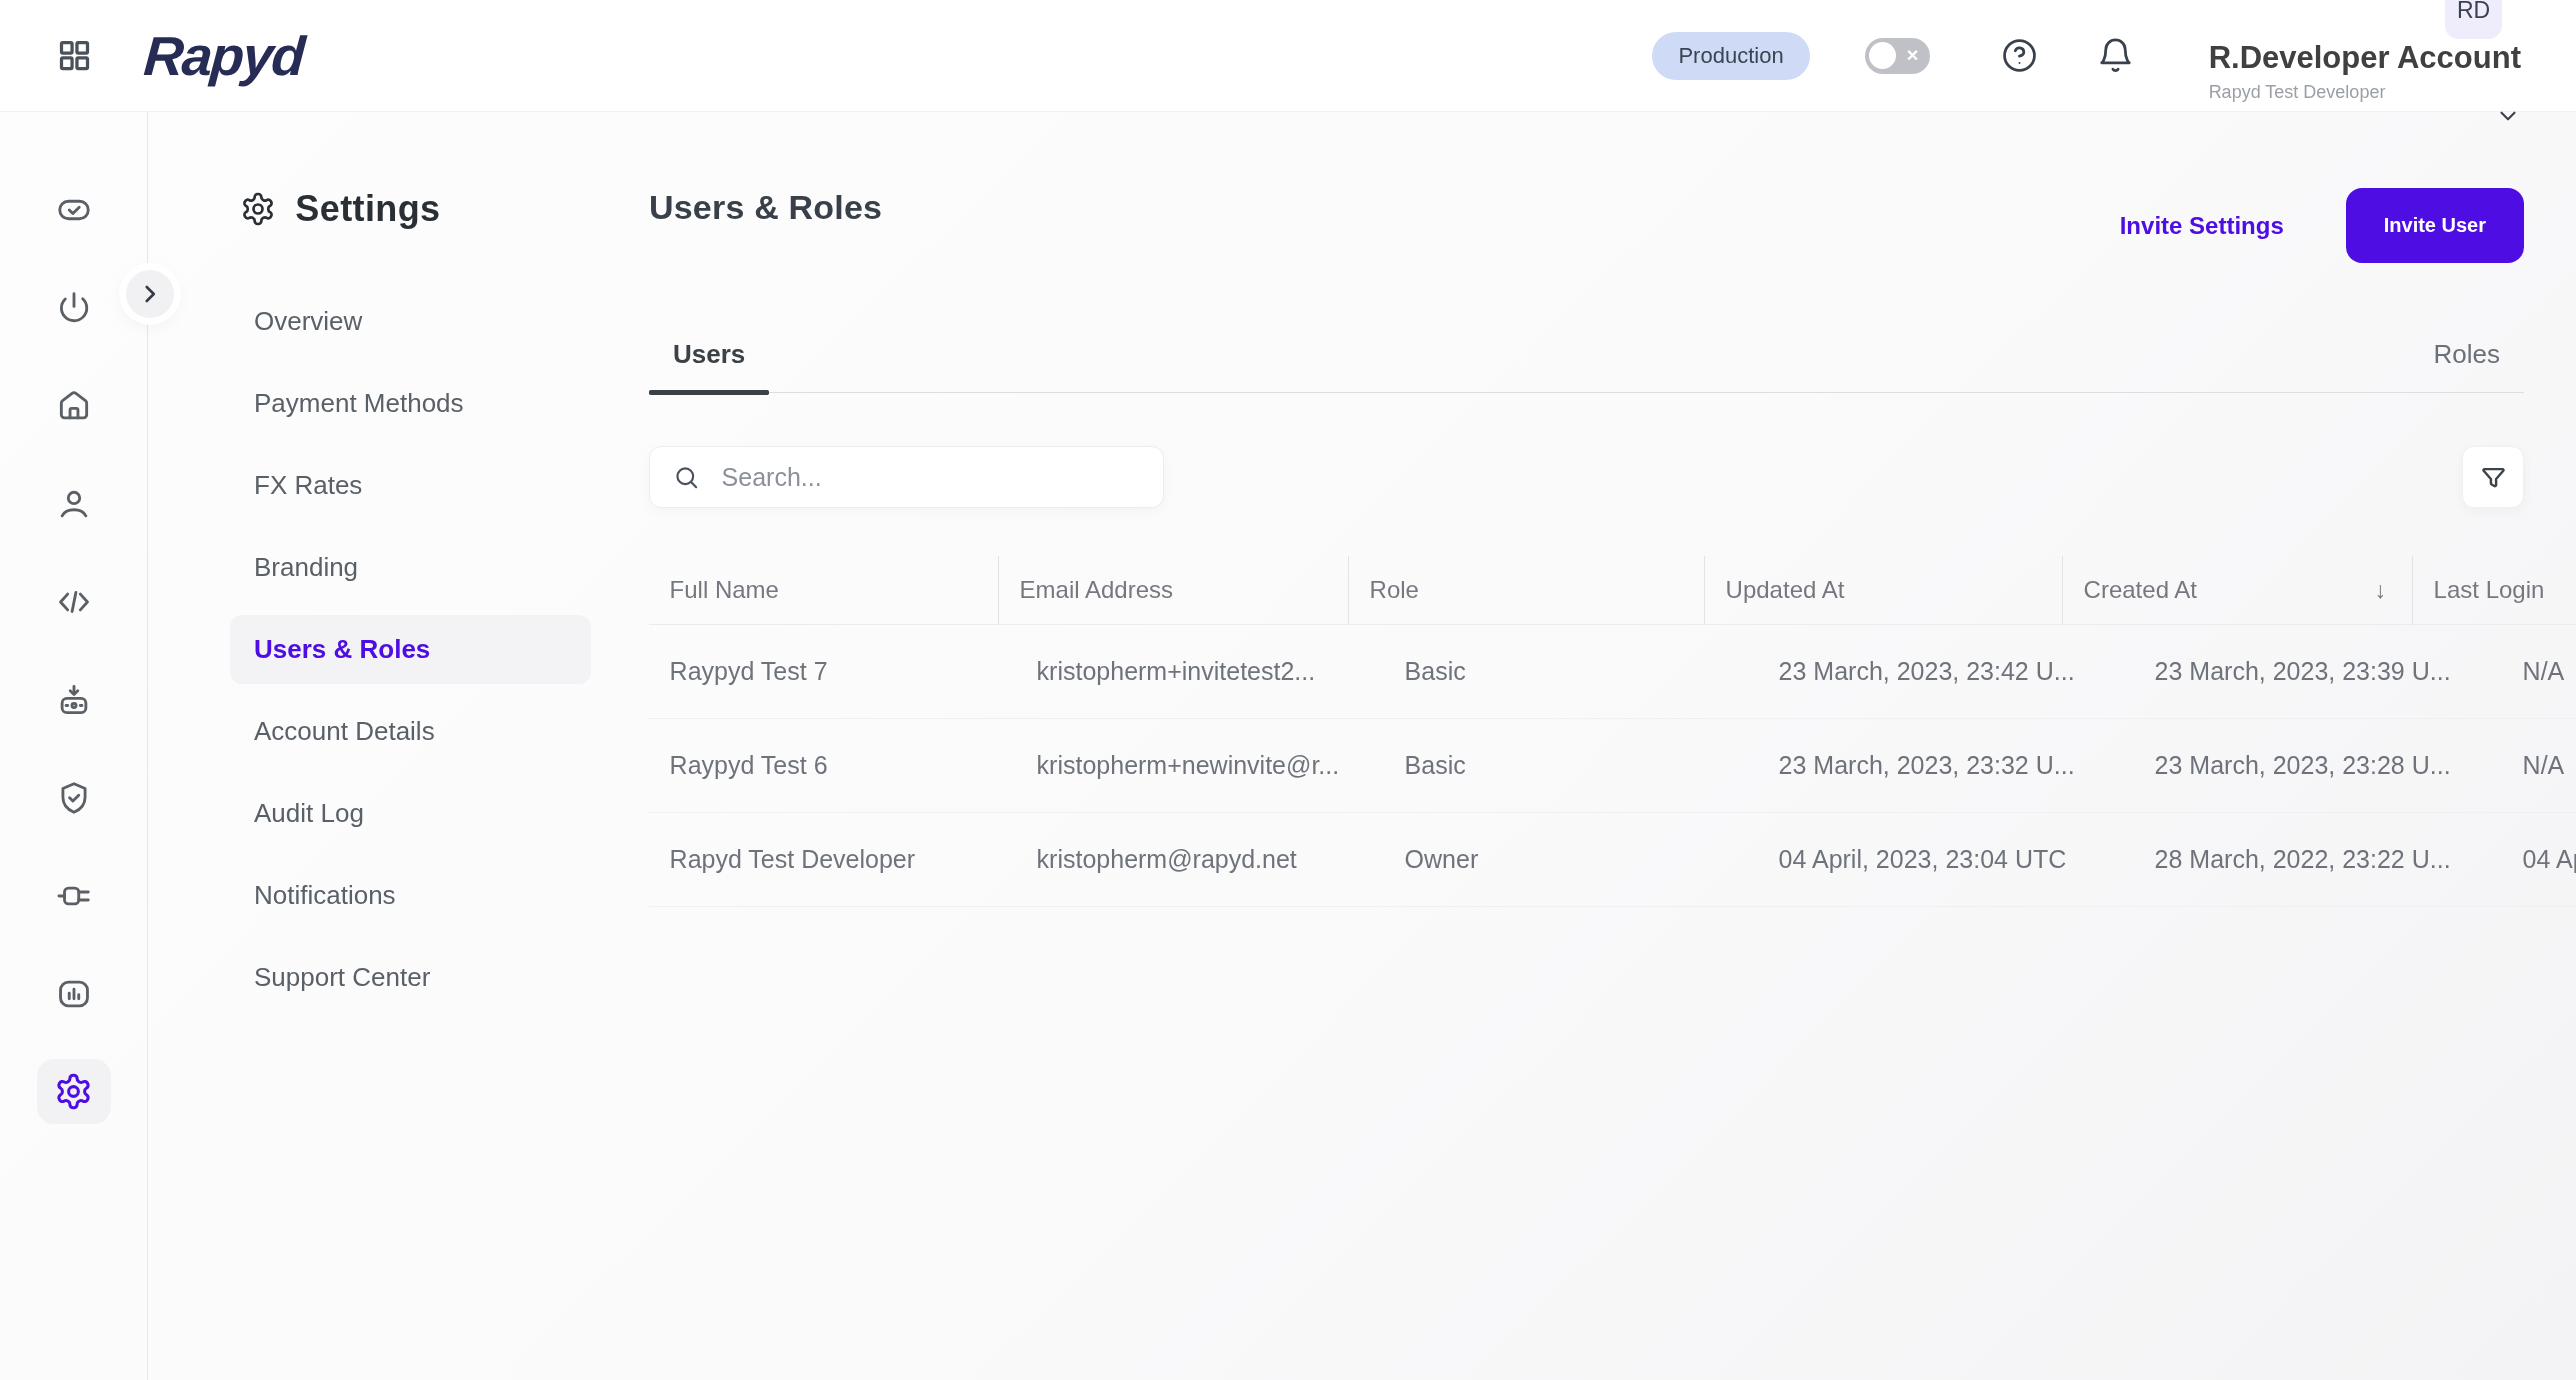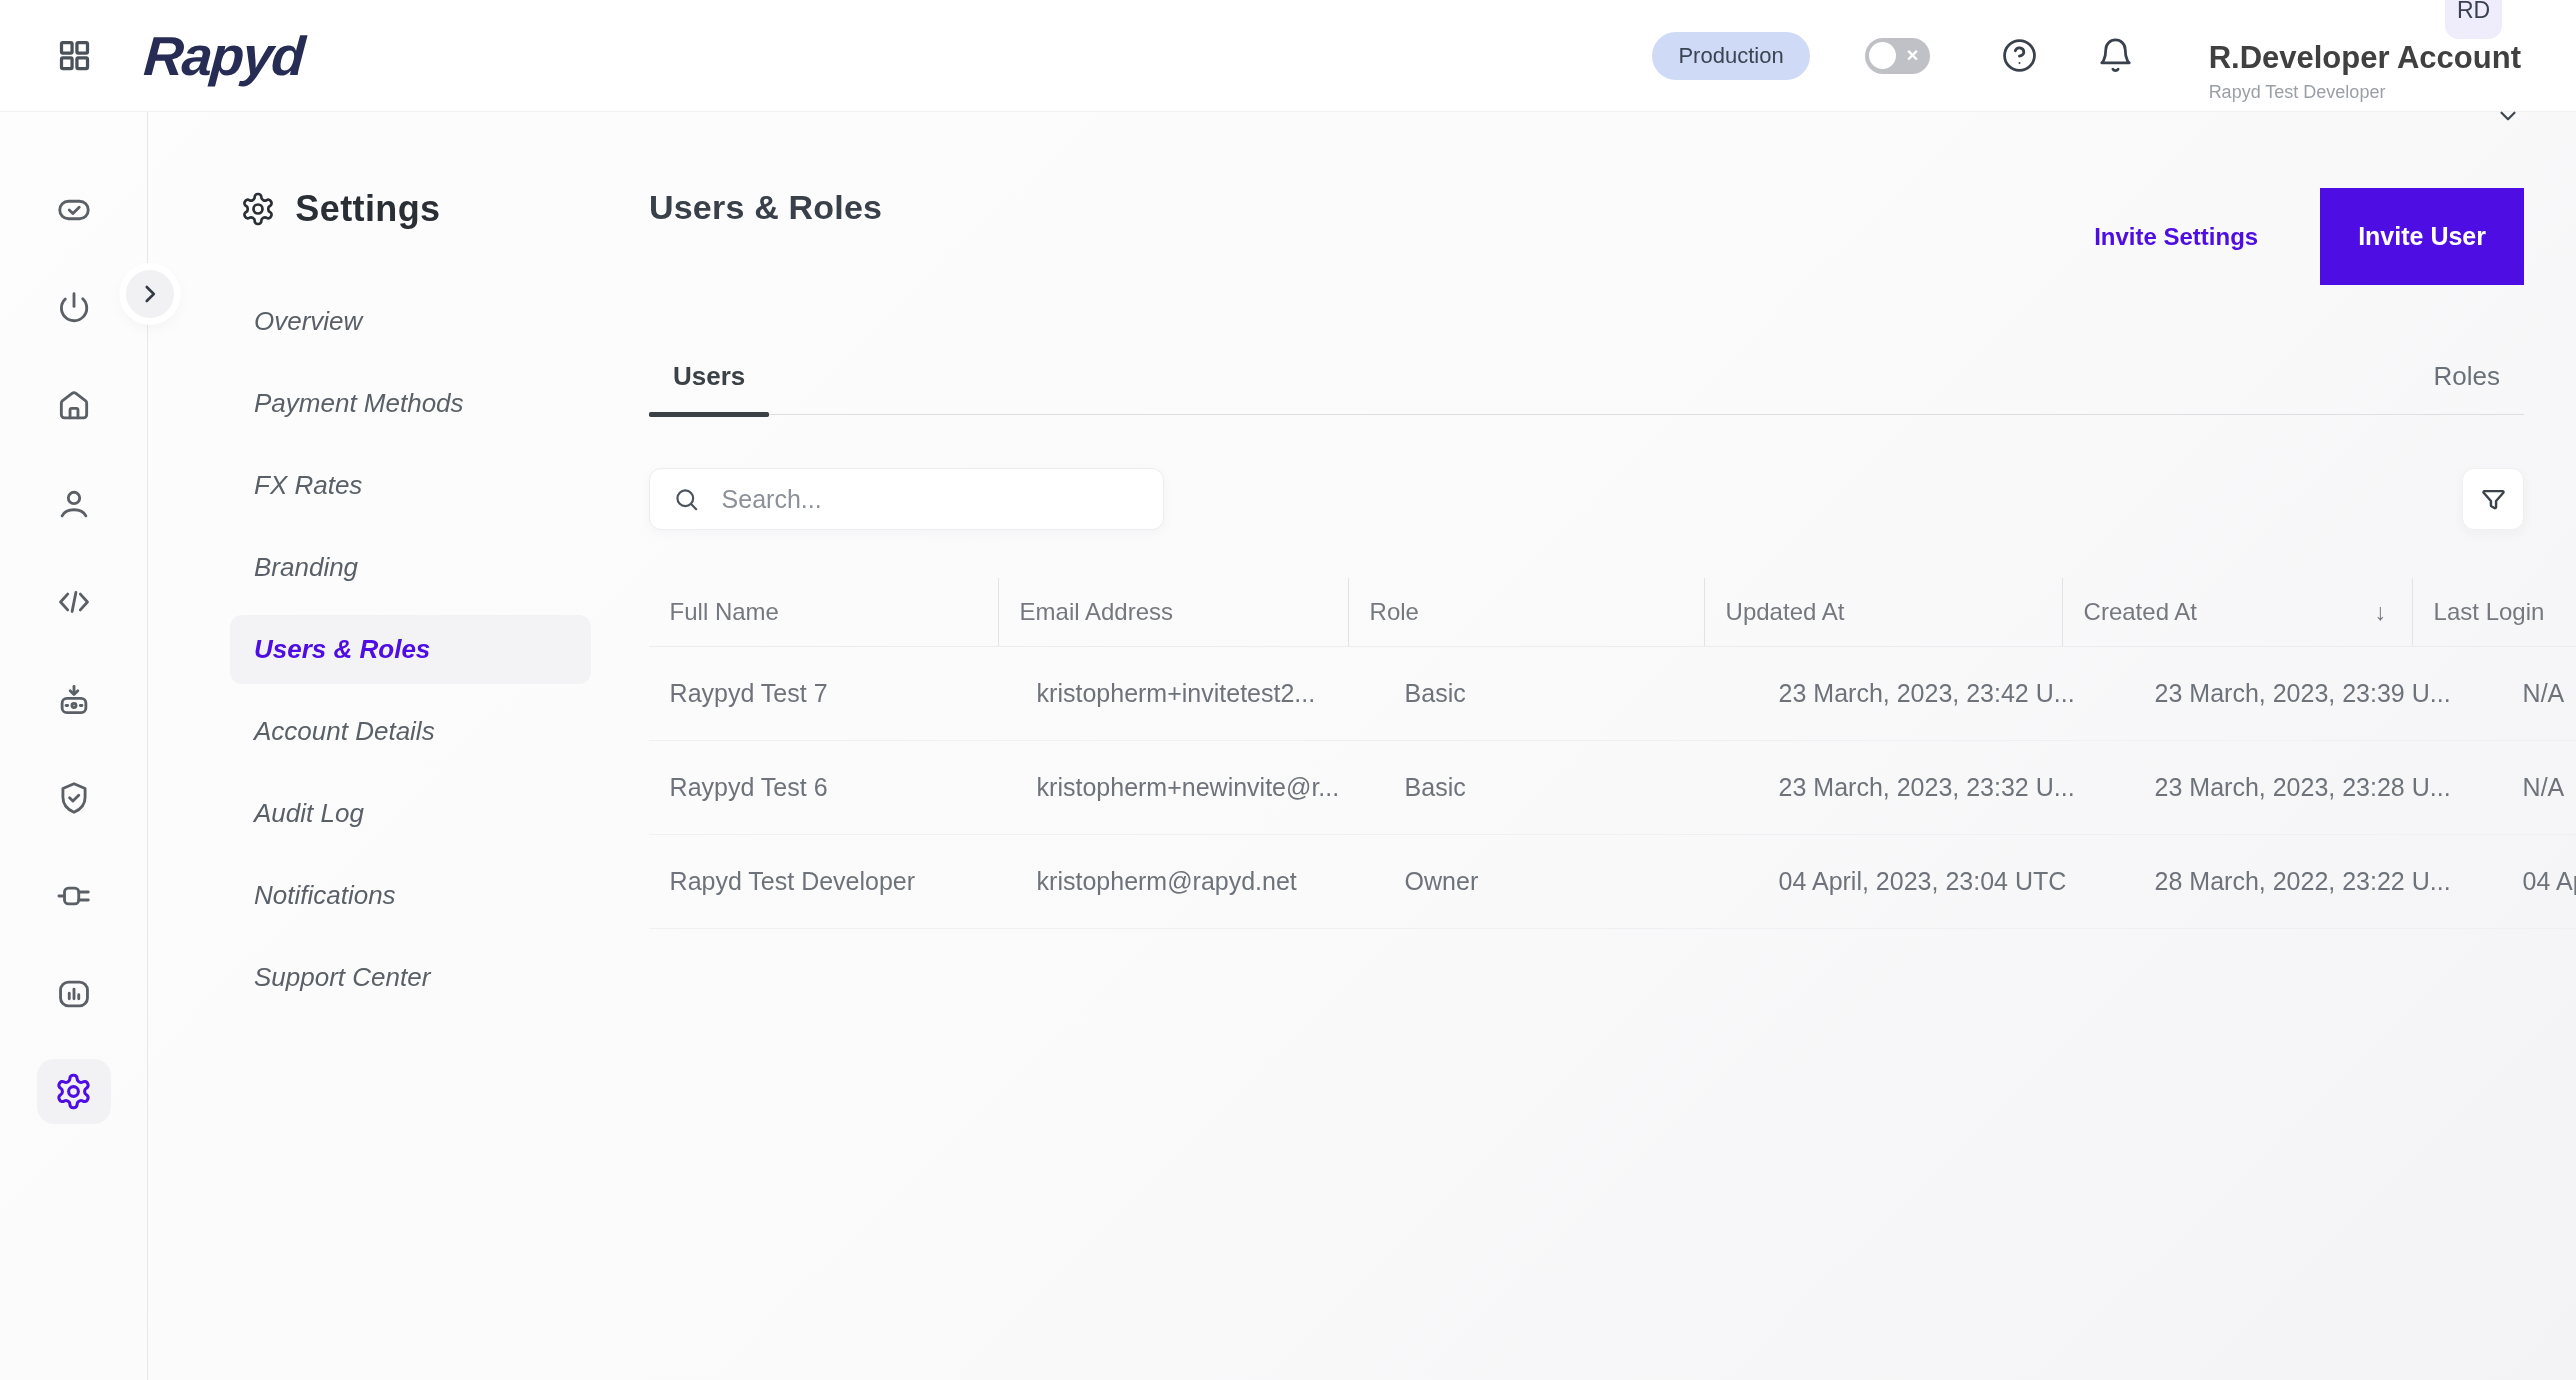--- a/index.html
+++ b/index.html
@@ -77,39 +77,39 @@
     border-radius:50%; background:#F1F1F3; box-shadow:0 0 0 6.9px #ffffff, 0 5.2px 20.6px rgba(0,0,0,.08);
     display:flex; align-items:center; justify-content:center;
     color:#343B46; cursor:pointer; z-index:4; border:none;
   }
 
   
   .settings-nav { width:488px; flex-shrink:0; padding:76px 0 0 82px; }
   .settings-title-row { display:flex; align-items:center; color:#2A2F35; padding-left:10.3px; }
   .settings-title { font-size:36px; font-weight:600; margin-left:19px; letter-spacing:0.4px; }
   .settings-menu { margin-top:50px; list-style:none; }
-  .settings-menu li { height:82px; display:flex; align-items:center;font-style:italic; }
+  .settings-menu li { height:82px; display:flex; align-items:center; }
   .menu-link {
     font-size:26px; color:#5A6068; cursor:pointer; padding-left:24px;
     display:flex; align-items:center; width:361px; height:69px; border-radius:12px;
   }
   .menu-link.active { background:#F3F3F5; color:#4E0EE3; font-weight:700; }
 
   
   .content { flex:1; min-width:0; padding:76px 52px 0 13px; }
   .content-header { display:flex; align-items:flex-start; justify-content:space-between; }
   .page-title { font-size:34px; font-weight:600; color:#39404A; letter-spacing:0.2px; }
   .header-actions { display:flex; align-items:center; }
   .link-btn {
     background:none; border:none; color:#4E0EE3; font-size:24px; font-weight:600;
     cursor:pointer; font-family:inherit;
   }
   .primary-btn {
     margin-left:62px; background:#4E0EE3; color:#ffffff; border:none;
-    font-size:25px; font-weight:600; padding:34px 38px; border-radius:0;
+    font-size:20px; font-weight:600; padding:26px 38px; border-radius:16px;
     cursor:pointer; font-family:inherit;
   }
 
   
   .tabs { margin-top:76px; display:flex; border-bottom:1.7px solid #DEDEE1;justify-content:space-between; }
   .tab {
     font-size:26px; padding:0 24px 22px 24px; color:#6A7078; cursor:pointer;
     position:relative; background:none; border:none; font-family:inherit;
   }
   .tab + .tab { margin-left:31px; }

